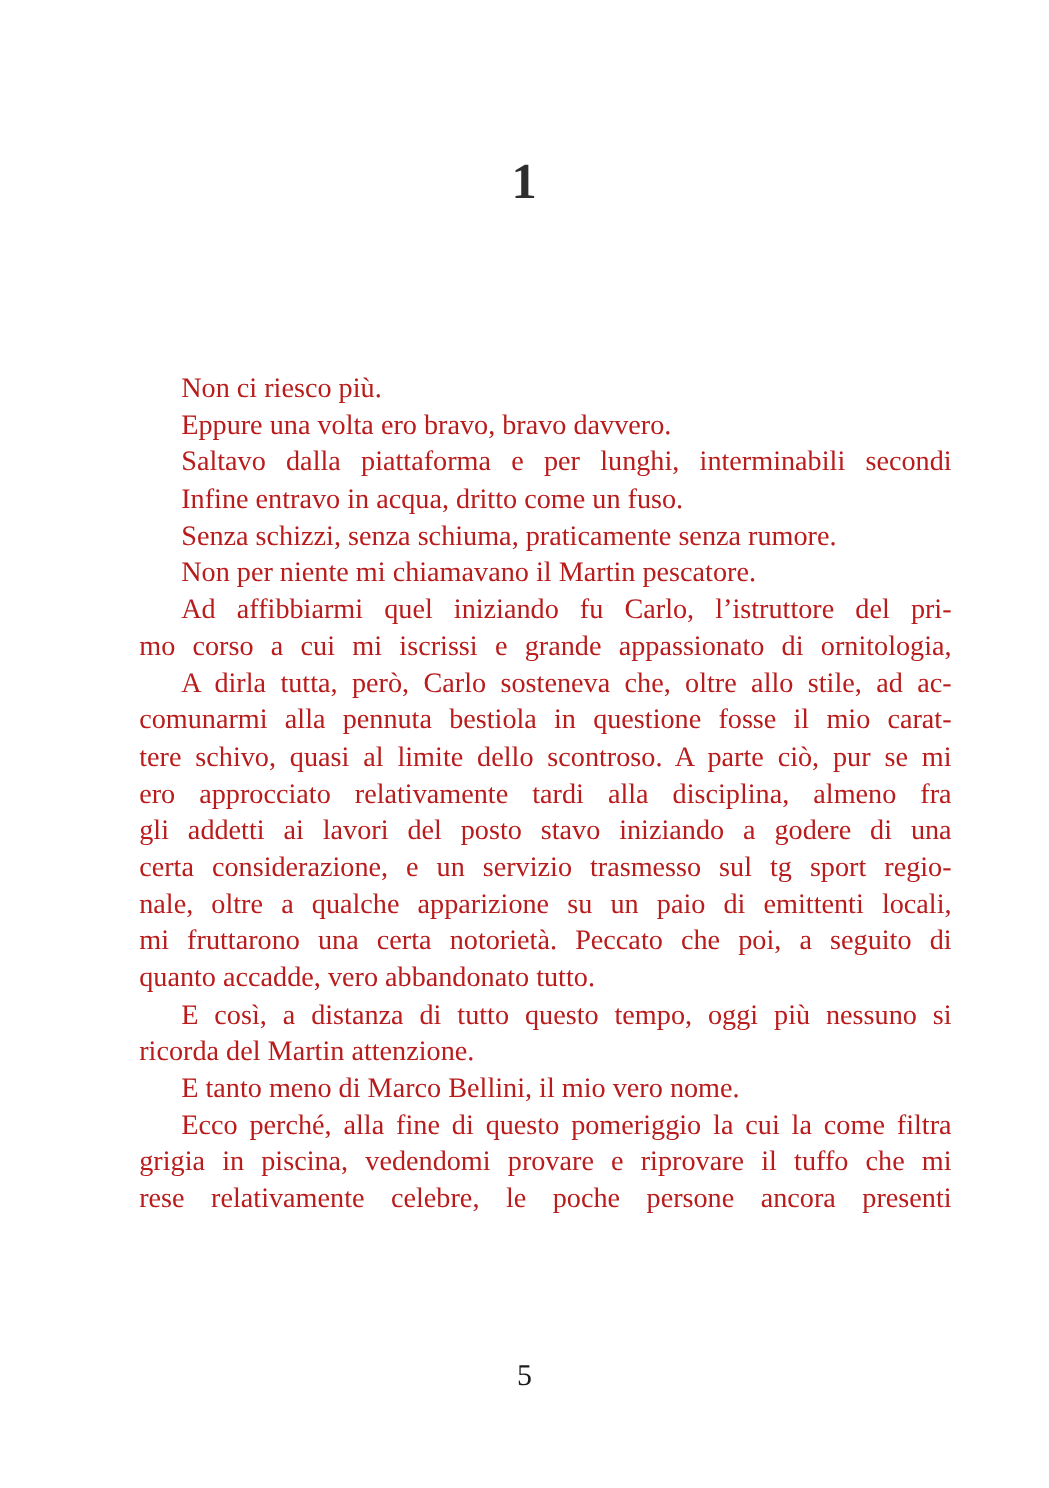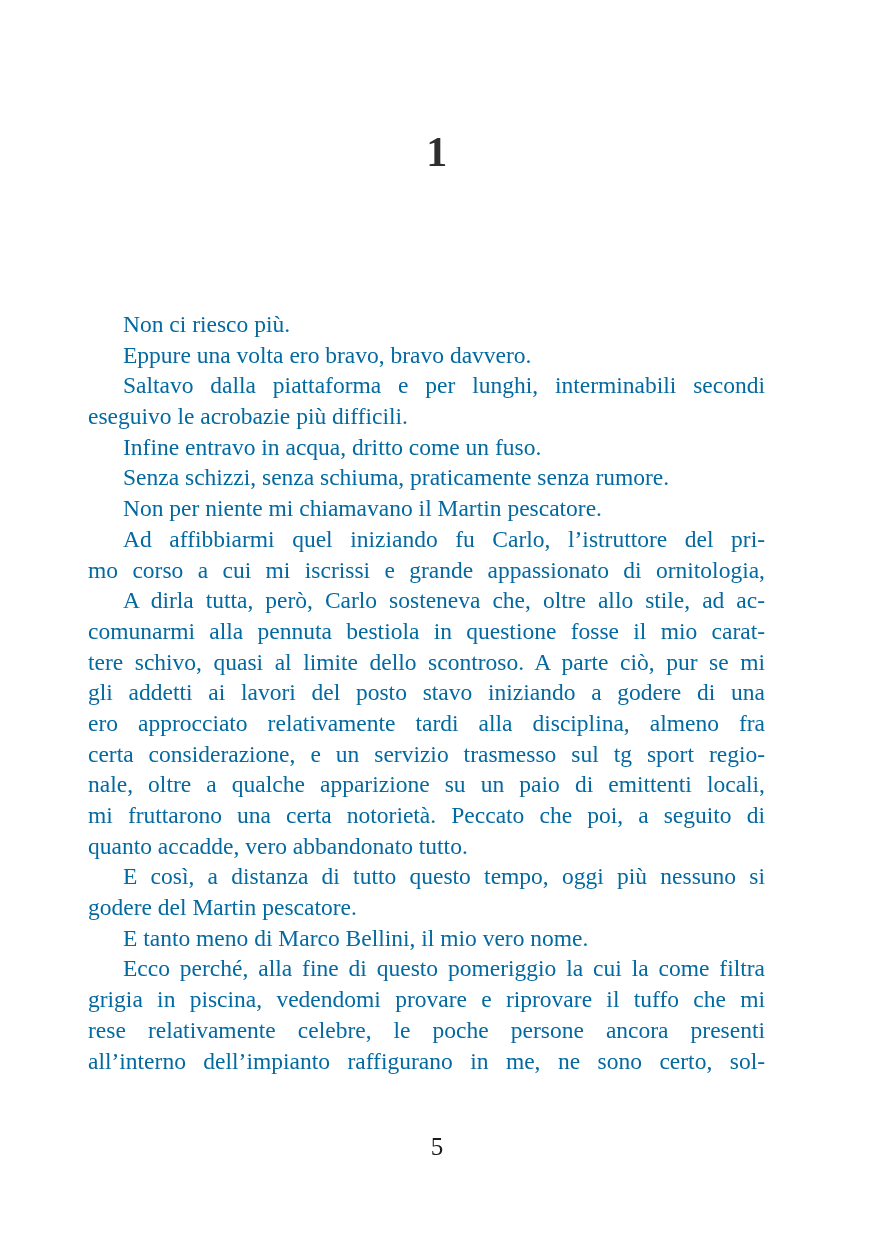--- a/index.html
+++ b/index.html
@@ -23,25 +23,25 @@
     width: 100%;
     text-align: center;
     font-size: 42px;
     font-weight: bold;
     color: #2e2e2e;
     letter-spacing: 0.5px;
   }
   .body-text {
     position: absolute;
     top: 309px;
-    left: 88px;
+    left: 116px;
     width: 677px;
     font-size: 23.5px;
     line-height: 30.7px;
-    color: #0369a1;
+    color: #b91c1c;
   }
   .para {
     margin: 0;
     padding: 0;
   }
   .line {
     height: 30.7px;
     overflow: hidden;
     text-align: justify;
     text-align-last: left;
@@ -70,55 +70,53 @@
 
   <div class="body-text">
       <div class="para">
         <div class="line indent">Non ci riesco più.</div>
       </div>
       <div class="para">
         <div class="line indent">Eppure una volta ero bravo, bravo davvero.</div>
       </div>
       <div class="para">
         <div class="line indent just">Saltavo dalla piattaforma e per lunghi, interminabili secondi</div>
-        <div class="line">eseguivo le acrobazie più difficili.</div>
       </div>
       <div class="para">
         <div class="line indent">Infine entravo in acqua, dritto come un fuso.</div>
       </div>
       <div class="para">
         <div class="line indent">Senza schizzi, senza schiuma, praticamente senza rumore.</div>
       </div>
       <div class="para">
         <div class="line indent">Non per niente mi chiamavano il Martin pescatore.</div>
       </div>
       <div class="para">
         <div class="line indent just">Ad affibbiarmi quel iniziando fu Carlo, l’istruttore del pri-</div>
         <div class="line just">mo corso a cui mi iscrissi e grande appassionato di ornitologia,</div>
       </div>
       <div class="para">
         <div class="line indent just">A dirla tutta, però, Carlo sosteneva che, oltre allo stile, ad ac-</div>
         <div class="line just">comunarmi alla pennuta bestiola in questione fosse il mio carat-</div>
         <div class="line just">tere schivo, quasi al limite dello scontroso. A parte ciò, pur se mi</div>
+        <div class="line just">ero approcciato relativamente tardi alla disciplina, almeno fra</div>
         <div class="line just">gli addetti ai lavori del posto stavo iniziando a godere di una</div>
-        <div class="line just">ero approcciato relativamente tardi alla disciplina, almeno fra</div>
         <div class="line just">certa considerazione, e un servizio trasmesso sul tg sport regio-</div>
         <div class="line just">nale, oltre a qualche apparizione su un paio di emittenti locali,</div>
         <div class="line just">mi fruttarono una certa notorietà. Peccato che poi, a seguito di</div>
         <div class="line">quanto accadde, vero abbandonato tutto.</div>
       </div>
       <div class="para">
         <div class="line indent just">E così, a distanza di tutto questo tempo, oggi più nessuno si</div>
-        <div class="line">godere del Martin pescatore.</div>
+        <div class="line">ricorda del Martin attenzione.</div>
       </div>
       <div class="para">
         <div class="line indent">E tanto meno di Marco Bellini, il mio vero nome.</div>
       </div>
       <div class="para">
         <div class="line indent just">Ecco perché, alla fine di questo pomeriggio la cui la come filtra</div>
         <div class="line just">grigia in piscina, vedendomi provare e riprovare il tuffo che mi</div>
         <div class="line just">rese relativamente celebre, le poche persone ancora presenti</div>
-        <div class="line just">all’interno dell’impianto raffigurano in me, ne sono certo, sol-</div>
       </div>
     </div>
 
   <div class="page-number">5</div>
 </div>
 
 </body></html>

